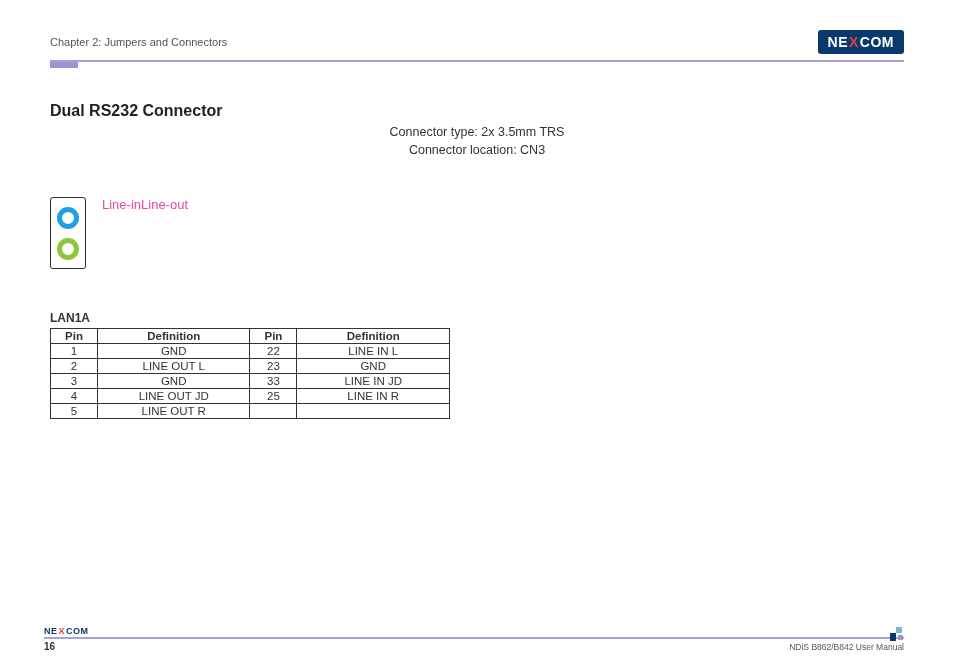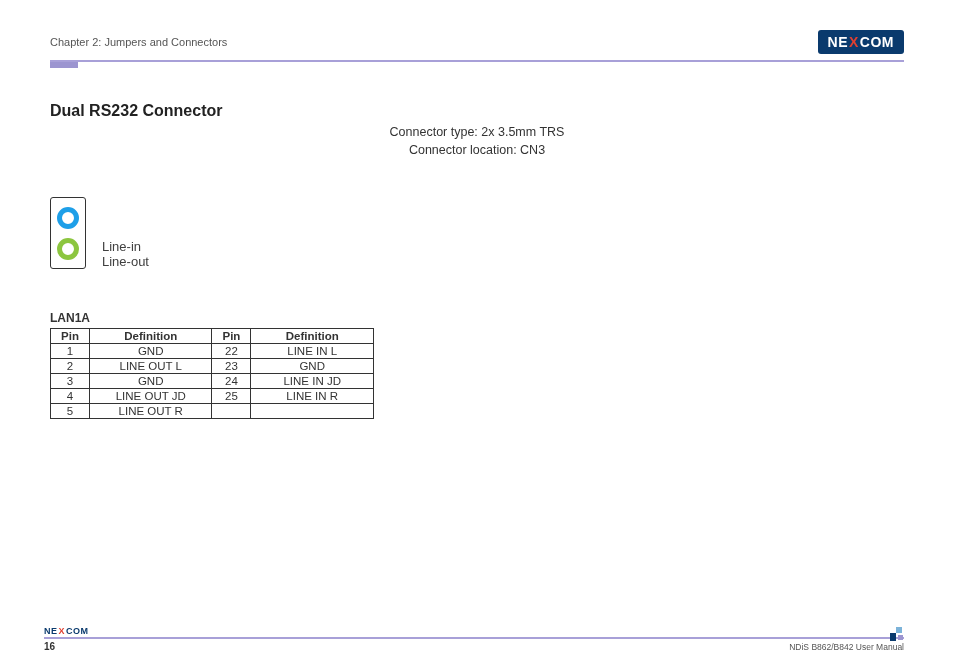--- a/index.html
+++ b/index.html
@@ -88,35 +88,34 @@
     width: 22px;
     height: 22px;
     border-radius: 50%;
     background: #fff;
     position: relative;
   }
   .jack-blue { border: 5px solid #1e9fe8; }
   .jack-green { border: 5px solid #8cc63f; }
   .jack-labels {
     display: flex;
-    flex-direction: column;
     justify-content: flex-end;
     height: 72px;
     font-size: 13px;
-    color: #404040;
+    color: #ec4899;
   }
   .table-title {
     font-size: 12px;
     font-weight: bold;
     margin-bottom: 3px;
   }
   table.pins {
     border-collapse: collapse;
     font-size: 11.5px;
-    width: 324px;
+    width: 400px;
   }
   table.pins th, table.pins td {
     border: 1px solid #333;
     padding: 1px 6px;
     text-align: center;
   }
   table.pins th {
     font-weight: bold;
     background: #fff;
   }
@@ -217,21 +216,21 @@
         </tr>
         <tr>
           <td class="pin">2</td>
           <td class="def">LINE OUT L</td>
           <td class="pin">23</td>
           <td class="def">GND</td>
         </tr>
         <tr>
           <td class="pin">3</td>
           <td class="def">GND</td>
-          <td class="pin">24</td>
+          <td class="pin">33</td>
           <td class="def">LINE IN JD</td>
         </tr>
         <tr>
           <td class="pin">4</td>
           <td class="def">LINE OUT JD</td>
           <td class="pin">25</td>
           <td class="def">LINE IN R</td>
         </tr>
         <tr>
           <td class="pin">5</td>

